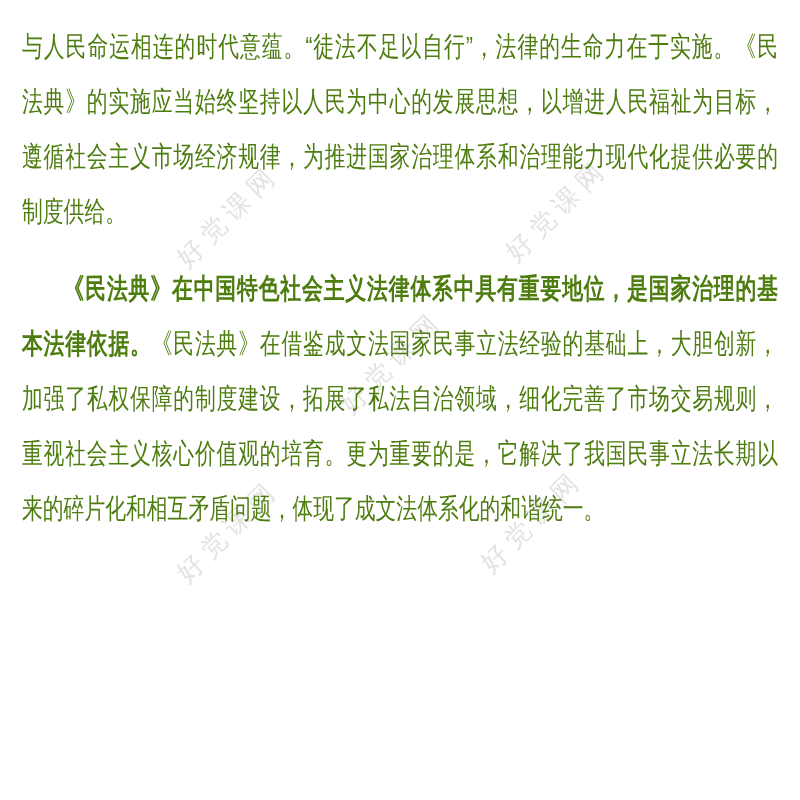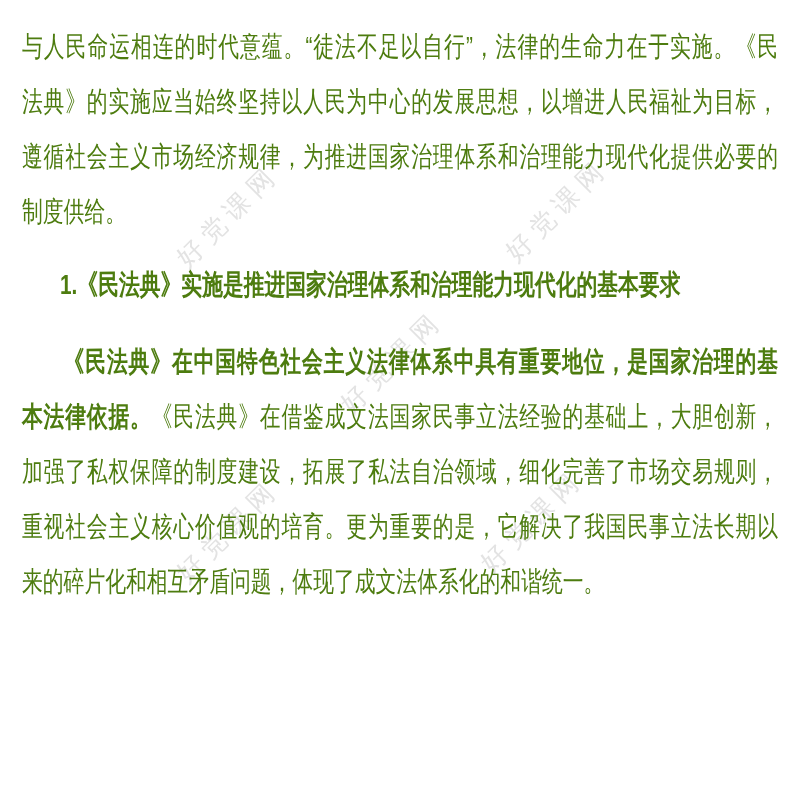--- a/index.html
+++ b/index.html
@@ -73,23 +73,20 @@
 
   <div class="content">
 
     <div class="para">
       <div class="line"><span class="b"></span><span>与人民命运相连的时代意蕴。“徒法不足以自行”，法律的生命力在于实施。《民</span></div>
       <div class="line"><span class="b"></span><span>法典》的实施应当始终坚持以人民为中心的发展思想，以增进人民福祉为目标，</span></div>
       <div class="line"><span class="b"></span><span>遵循社会主义市场经济规律，为推进国家治理体系和治理能力现代化提供必要的</span></div>
       <div class="line short"><span class="b"></span><span>制度供给。</span></div>
     </div>
 
-    <div class="para sp-heading">
-      <div class="line heading short"><span>1.《民法典》实施是推进国家治理体系和治理能力现代化的基本要求</span><span></span></div>
-    </div>
 
     <div class="para sp-p2">
       <div class="line indent"><span class="b">《民法典》在中国特色社会主义法律体系中具有重要地位，是国家治理的基</span><span></span></div>
       <div class="line"><span class="b">本法律依据。</span><span>《民法典》在借鉴成文法国家民事立法经验的基础上，大胆创新，</span></div>
       <div class="line"><span class="b"></span><span>加强了私权保障的制度建设，拓展了私法自治领域，细化完善了市场交易规则，</span></div>
       <div class="line"><span class="b"></span><span>重视社会主义核心价值观的培育。更为重要的是，它解决了我国民事立法长期以</span></div>
       <div class="line short"><span class="b"></span><span>来的碎片化和相互矛盾问题，体现了成文法体系化的和谐统一。</span></div>
     </div>
 
 

